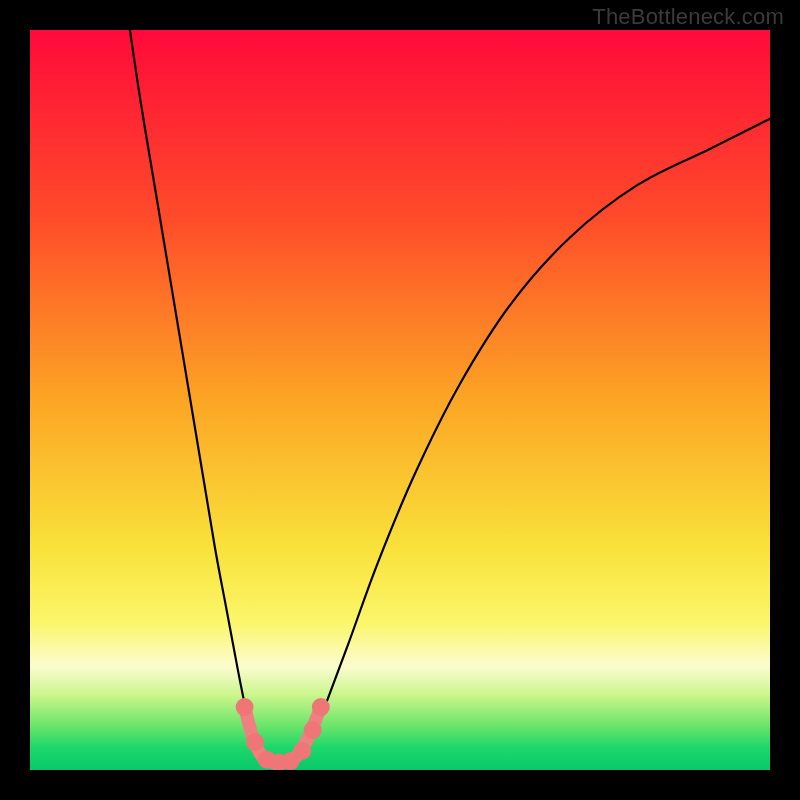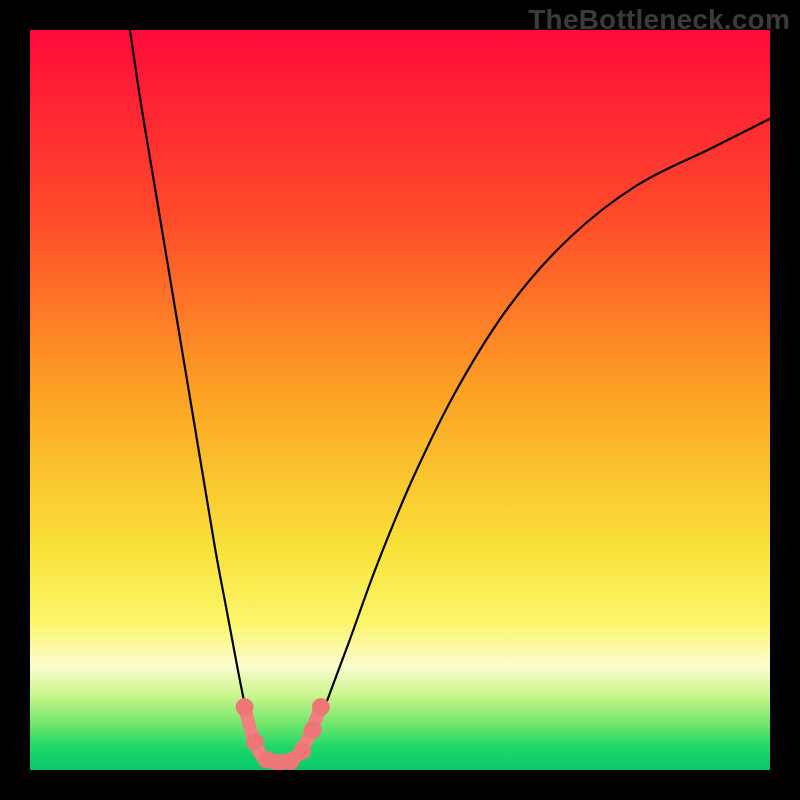--- a/index.html
+++ b/index.html
@@ -22,24 +22,24 @@
   .plot {
     position: absolute;
     left: 30px;
     top: 30px;
     width: 740px;
     height: 740px;
   }
   .watermark {
     position: absolute;
     top: 4px;
-    right: 10px;
+    right: 16px;
     color: #3b3b3b;
-    font-size: 28px;
-    font-weight: 700;
+    font-size: 22px;
+    font-weight: 400;
     letter-spacing: 0.2px;
     user-select: none;
   }
 </style>
 </head>
 <body>
 
 <div class="frame">
   <div class="watermark">TheBottleneck.com</div>
   <svg class="plot" viewBox="0 0 740 740" preserveAspectRatio="none">

